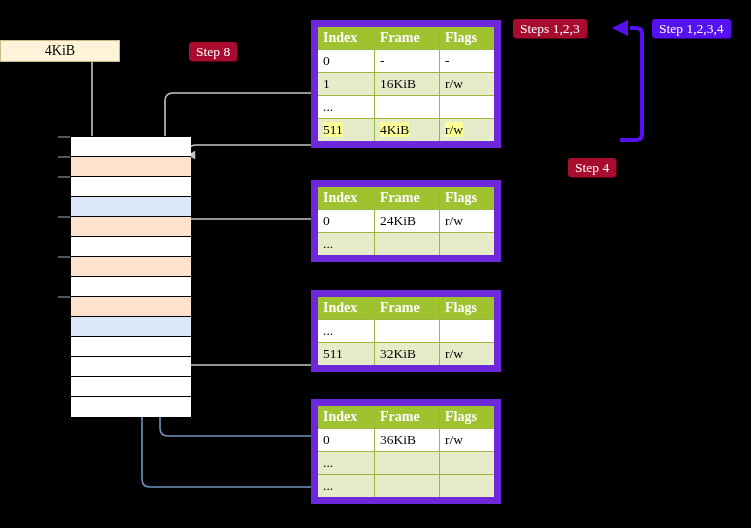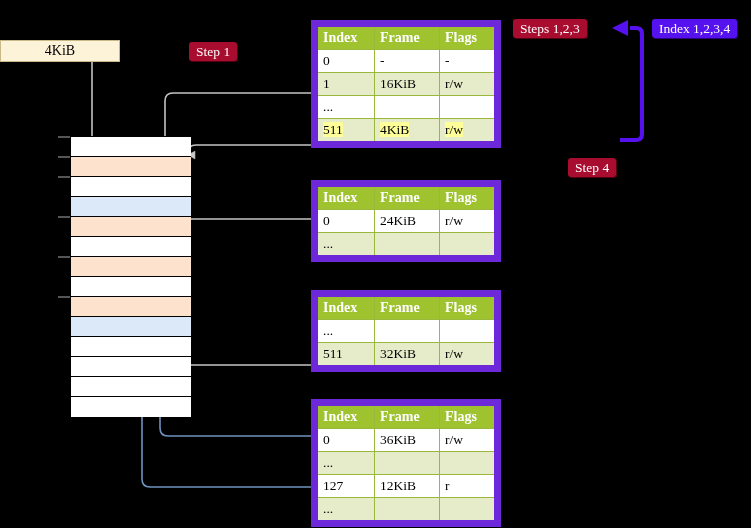--- a/index.html
+++ b/index.html
@@ -70,23 +70,23 @@
     <path d="M312,436 L168,436 Q160,436 160,428 L160,336" fill="none" stroke="#6f92bf" stroke-width="1.6" marker-end="url(#bArrow)"></path>
 
     <path d="M312,487 L150,487 Q142,487 142,479 L142,218" fill="none" stroke="#6f92bf" stroke-width="1.6" marker-end="url(#bArrow)"></path>
 
     <path d="M620,140 L636,140 Q642,140 642,134 L642,34 Q642,28 636,28 L630,28" fill="none" stroke="#5511ee" stroke-width="4"></path>
     <path d="M628,20 L612,28 L628,36 Z" fill="#5511ee"></path>
   </svg>
 
   <div class="kbox">4KiB</div>
 
-  <div class="badge red" style="left:189px;top:42px;">Step 1</div>
+  <div class="badge red" style="left:189px;top:42px;">Step 8</div>
   <div class="badge red" style="left:513px;top:19px;font-family:Liberation Serif, serif;">Steps 1,2,3</div>
-  <div class="badge blue" style="left:652px;top:19px;">Index 1,2,3,4</div>
+  <div class="badge blue" style="left:652px;top:19px;">Step 1,2,3,4</div>
   <div class="badge red" style="left:521px;top:158px;margin-left:47px;">Step 4</div>
 
   <div class="mem" id="memcol">
       <div class="memrow" style="top: 0px; background: rgb(255, 255, 255);"></div>
       <div class="memrow" style="top: 20px; background: rgb(253, 227, 205);"></div>
       <div class="memrow" style="top: 40px; background: rgb(255, 255, 255);"></div>
       <div class="memrow" style="top: 60px; background: rgb(220, 233, 248);"></div>
       <div class="memrow" style="top: 80px; background: rgb(253, 227, 205);"></div>
       <div class="memrow" style="top: 100px; background: rgb(255, 255, 255);"></div>
       <div class="memrow" style="top: 120px; background: rgb(253, 227, 205);"></div>
@@ -184,25 +184,20 @@
         <tr class="plain">
           <td class="c0">0</td>
           <td class="c1">36KiB</td>
           <td class="c2">r/w</td>
         </tr>
         <tr class="alt">
           <td class="c0">...</td>
           <td class="c1"></td>
           <td class="c2"></td>
         </tr>
-        <tr class="plain">
-          <td class="c0">127</td>
-          <td class="c1">12KiB</td>
-          <td class="c2">r</td>
-        </tr>
         <tr class="alt">
           <td class="c0">...</td>
           <td class="c1"></td>
           <td class="c2"></td>
         </tr>
       </tbody>
     </table>
 
 <div class="tick" style="left: 58px; top: 136px;"></div>
     <div class="tick" style="left: 58px; top: 156px;"></div>

